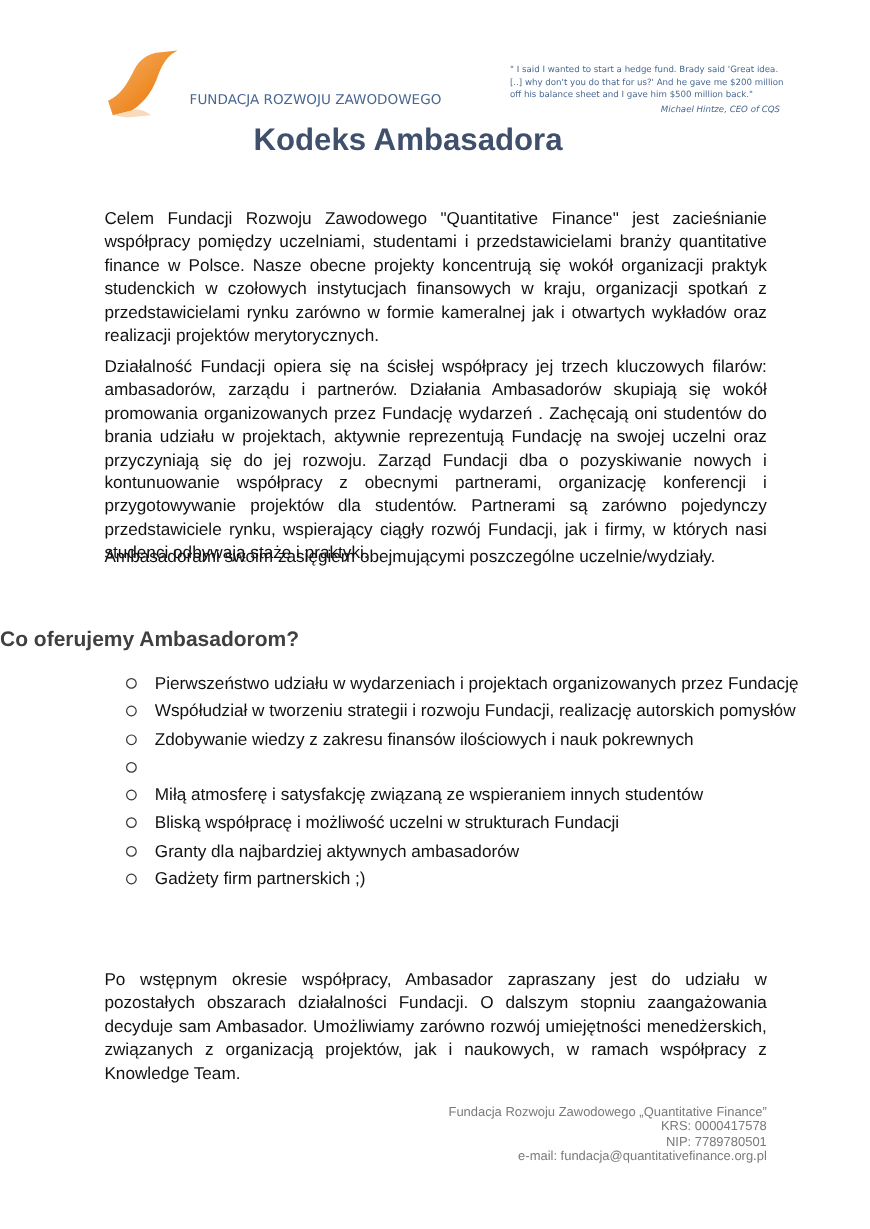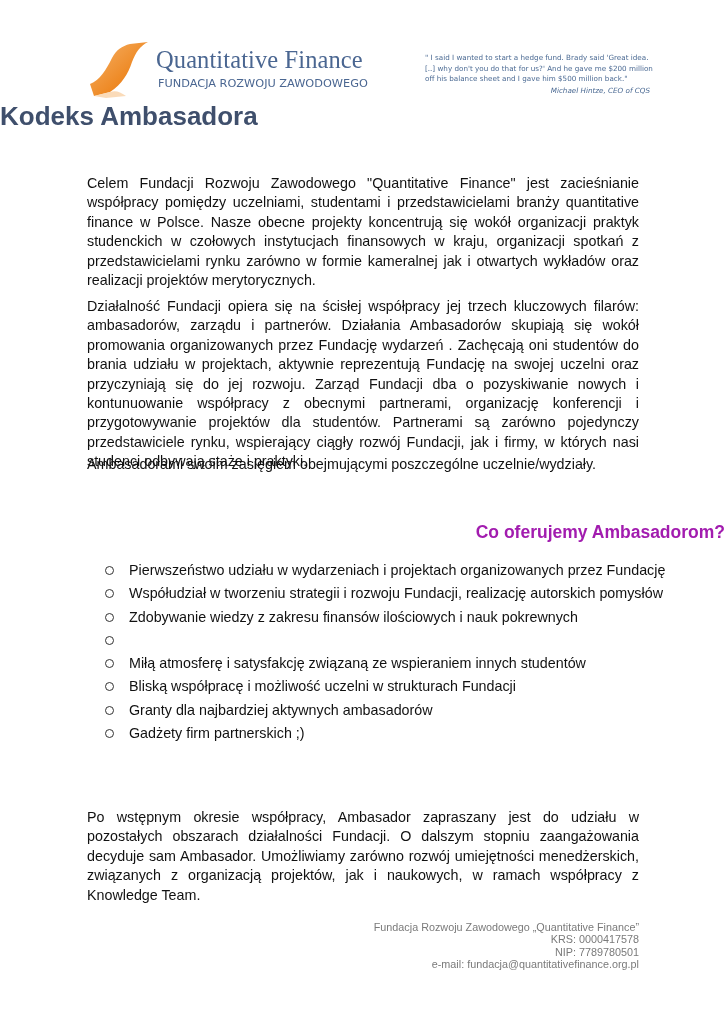--- a/index.html
+++ b/index.html
@@ -9,30 +9,30 @@
   .logo { position: absolute; left: 86px; top: 40px; width: 300px; height: 65px; }
   .logo-mark { position: absolute; left: 0; top: 0; width: 70px; height: 60px; }
   .logo-title { position: absolute; left: 70px; top: 6px; font-family: "Liberation Serif", serif;
                 font-size: 24.5px; color: #4a6691; white-space: nowrap; letter-spacing: 0.1px; }
   .logo-sub { position: absolute; left: 72px; top: 37px; font-family: "DejaVu Sans", sans-serif;
               font-size: 11.3px; color: #4a6691; white-space: nowrap; letter-spacing: 0px; }
   .quote { position: absolute; left: 425px; top: 53px; width: 230px;
            font-family: "DejaVu Sans", sans-serif; font-size: 7.2px; line-height: 10.5px; color: #4b6a93; }
   .quote-author { position: absolute; left: 425px; top: 86px; width: 225px; text-align: right;
                   font-family: "DejaVu Sans", sans-serif; font-size: 7.2px; font-style: italic; color: #4b6a93; }
-  .title { position: absolute; left: 0; top: 101px; width: 680px; 
+  .title { position: absolute; left: 0; top: 101px; width: 680px; text-align: center;
            font-size: 26px; font-weight: bold; color: #3f4f6c; }
   .para { position: absolute; left: 87px; width: 552px; font-size: 14.3px; line-height: 19.4px;
           text-align: justify; color: #111; }
   .p1 { top: 174px; }
   .p2 { top: 297px; }
   .p3 { top: 455px; }
   .p4 { top: 808px; }
-  .subtitle { position: absolute; left: 0; top: 522px; width: 725px; text-align: right;
-              font-size: 17.5px; font-weight: bold; color: #a21caf; }
+  .subtitle { position: absolute; left: 0; top: 522px; width: 725px; text-align: left;
+              font-size: 17.5px; font-weight: bold; color: #404040; }
   .list { position: absolute; left: 105px; top: 559px; margin: 0; padding: 0; list-style: none; }
   .list li { height: 23.3px; font-size: 14.3px; line-height: 23.3px; white-space: nowrap; color: #111; position: relative; }
   .bullet { display: inline-block; width: 7px; height: 7px; border: 1px solid #333; border-radius: 50%;
             margin-right: 15px; position: relative; top: 0px; }
   .footer { position: absolute; left: 300px; top: 921px; width: 339px; text-align: right;
             font-size: 10.8px; line-height: 12.4px; color: #7a7a7a; }
 </style>
 </head>
 <body>
 
@@ -42,21 +42,20 @@
       <defs>
         <linearGradient id="lg1" x1="0" y1="0" x2="1" y2="1">
           <stop offset="0" stop-color="#f6b36a"></stop>
           <stop offset="0.6" stop-color="#ee8a26"></stop>
           <stop offset="1" stop-color="#e06f10"></stop>
         </linearGradient>
       </defs>
       <path d="M4 44 C14 40, 20 30, 26 18 C30 10, 36 6, 44 4 L62 2 C54 6, 50 12, 46 22 C42 34, 36 44, 24 52 L8 56 Z" fill="url(#lg1)"></path>
       <path d="M8 56 L24 52 C30 50, 34 52, 40 56 L20 58 Z" fill="#f9d2a8" opacity="0.8"></path>
     </svg>
-    <div class="logo-title">Quantitative Finance</div>
     <div class="logo-sub">FUNDACJA ROZWOJU ZAWODOWEGO</div>
   </div>
   <div class="quote">" I said I wanted to start a hedge fund. Brady said 'Great idea. [..] why don't you do that for us?' And he gave me $200 million off his balance sheet and I gave him $500 million back."</div>
   <div class="quote-author">Michael Hintze, CEO of CQS</div>
 </div>
 
 <h1 class="title" style="margin:0;">Kodeks Ambasadora</h1>
 
 <p class="para p1" style="margin:0;">Celem Fundacji Rozwoju Zawodowego "Quantitative Finance" jest zacieśnianie współpracy pomiędzy uczelniami, studentami i przedstawicielami branży quantitative finance w Polsce. Nasze obecne projekty koncentrują się wokół organizacji praktyk studenckich w czołowych instytucjach finansowych w kraju, organizacji spotkań z przedstawicielami rynku zarówno w formie kameralnej jak i otwartych wykładów oraz realizacji projektów merytorycznych.</p>
 <p class="para p2" style="margin:0;">Działalność Fundacji opiera się na ścisłej współpracy jej trzech kluczowych filarów: ambasadorów, zarządu i partnerów. Działania Ambasadorów skupiają się wokół promowania organizowanych przez Fundację wydarzeń .  Zachęcają oni studentów do brania udziału w projektach, aktywnie reprezentują Fundację na swojej uczelni oraz przyczyniają się do jej rozwoju. Zarząd Fundacji dba o pozyskiwanie nowych i kontunuowanie współpracy z obecnymi partnerami, organizację konferencji i przygotowywanie projektów dla studentów. Partnerami są zarówno pojedynczy przedstawiciele rynku, wspierający ciągły rozwój Fundacji, jak i firmy, w których nasi studenci odbywają staże i praktyki.</p>

